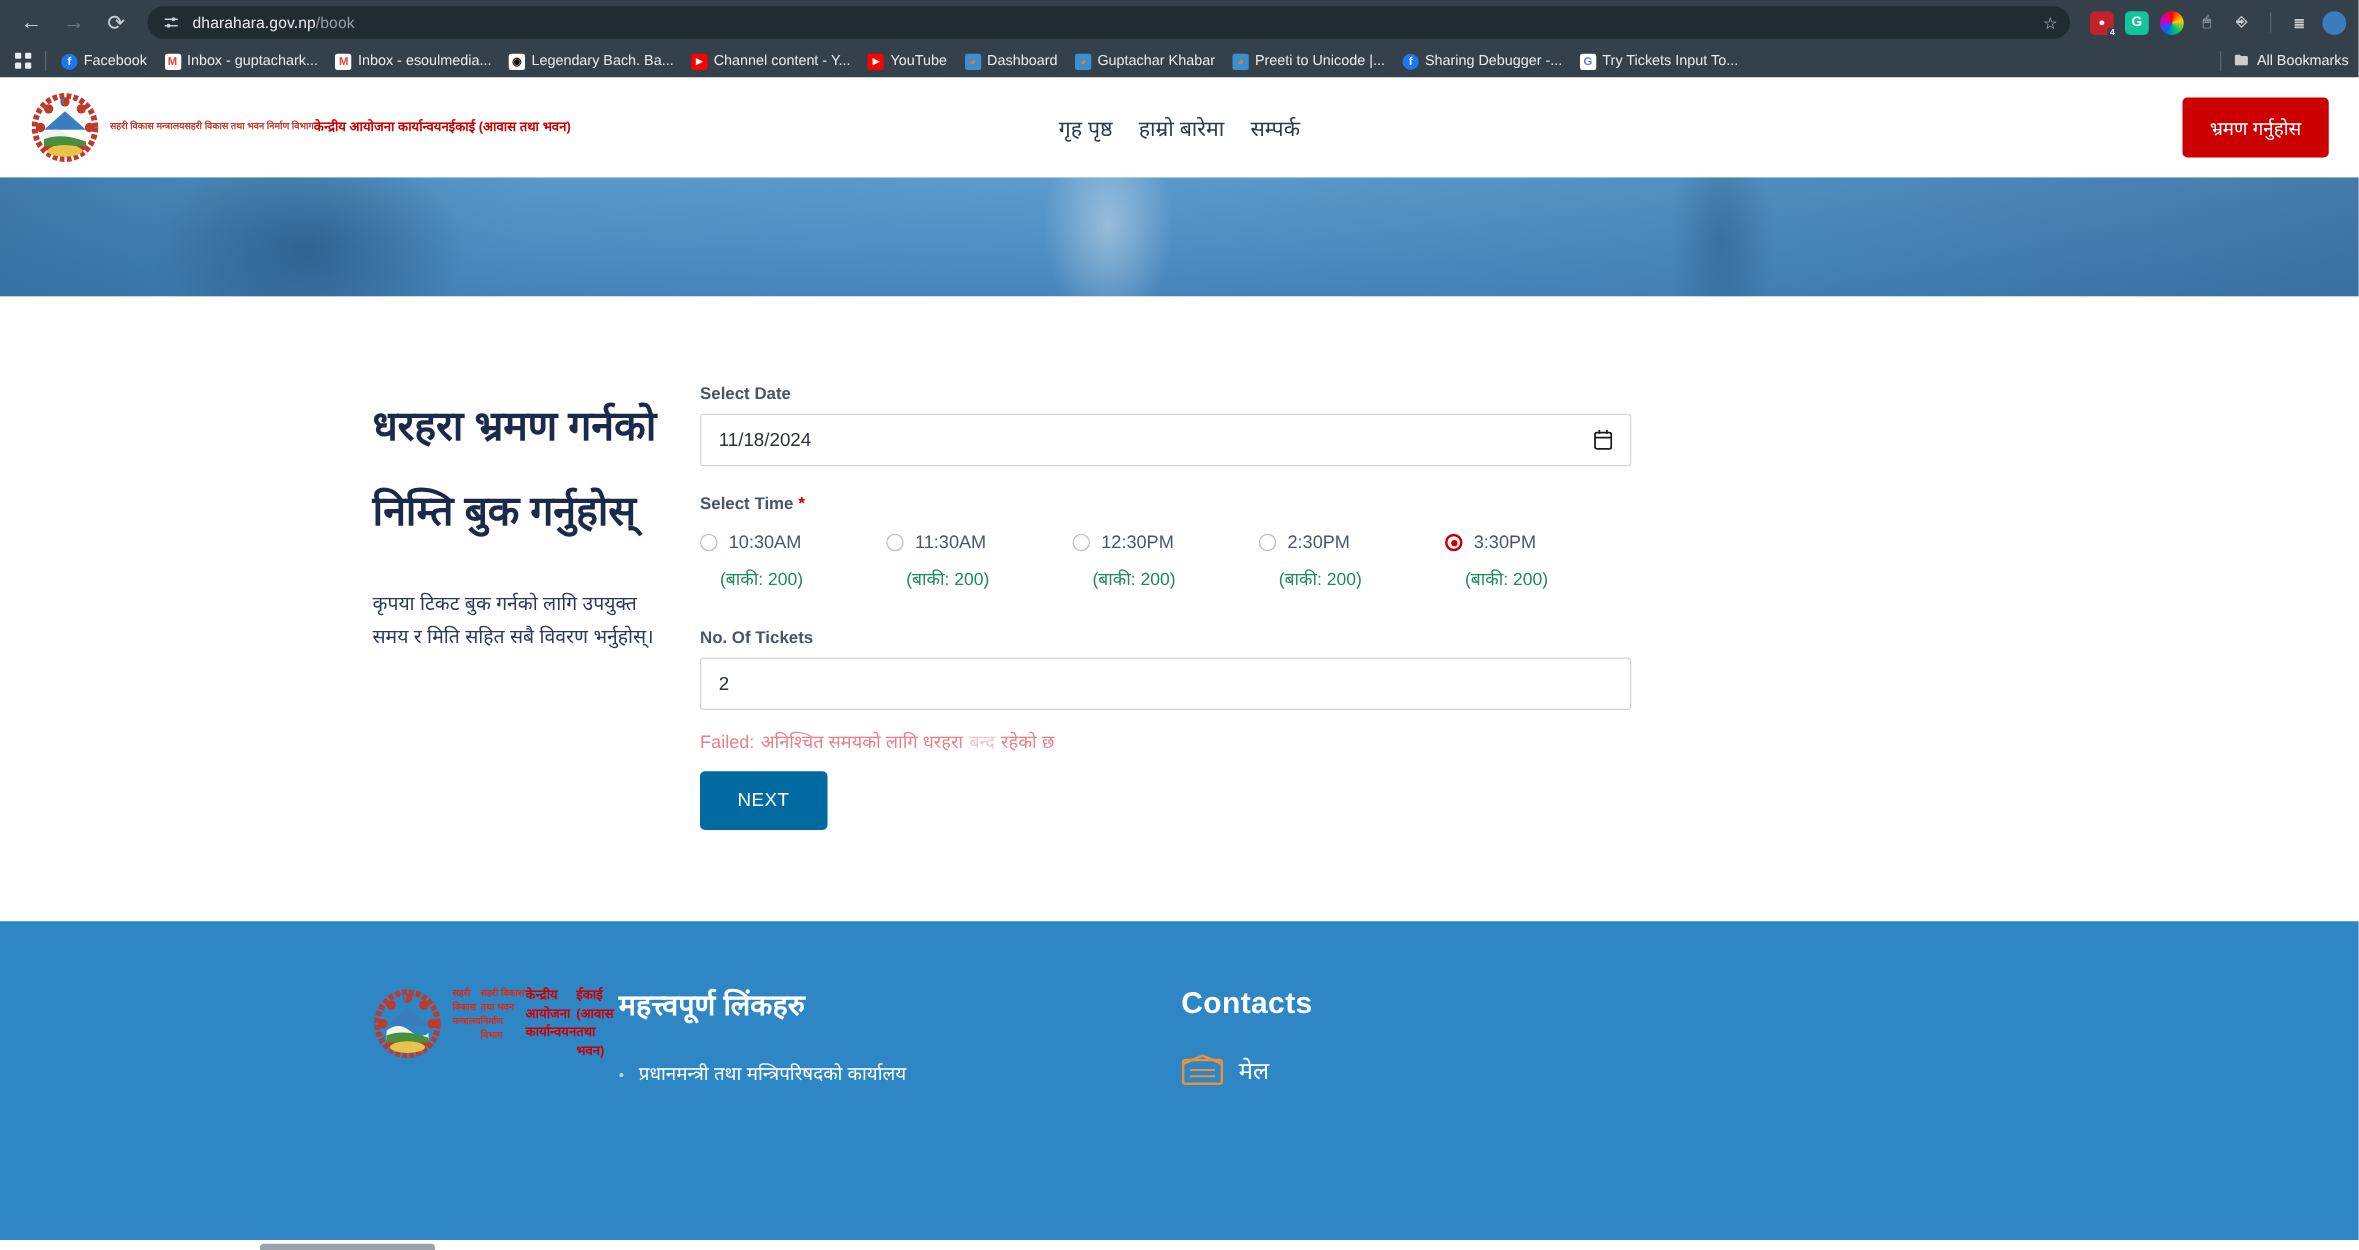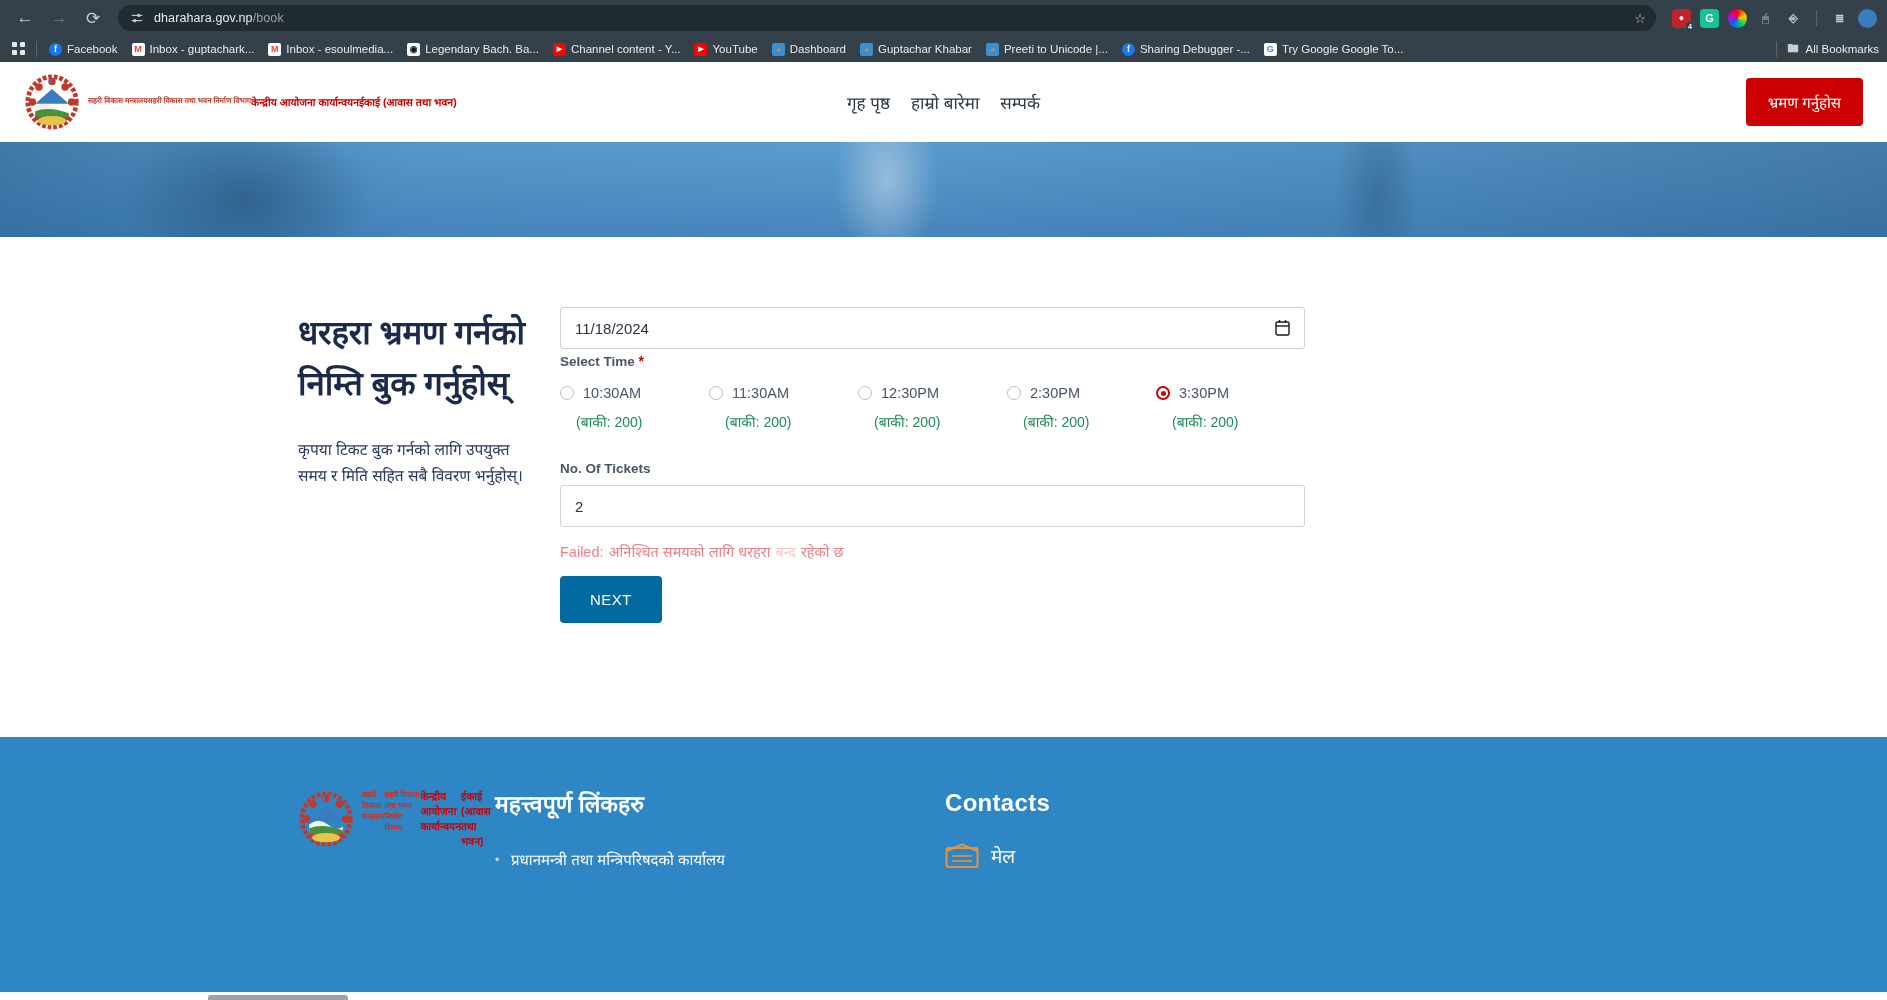--- a/index.html
+++ b/index.html
@@ -102,21 +102,21 @@
     filter: blur(0.6px);
   }
 
   
   .content {
     height: 500px; background: #fff; display: flex;
     padding: 70px 0 0 0;
   }
   .left-col { width: 560px; padding-left: 298px; padding-right: 30px; }
   .page-title {
-    font-size: 33px; line-height: 51px; color: #1b2a4a; font-weight: bold;
+    font-size: 33px; line-height: 68px; color: #1b2a4a; font-weight: bold;
     letter-spacing: -.2px;
   }
   .page-sub {
     margin-top: 28px; font-size: 15.5px; line-height: 26px; color: #2b3a5c;
     max-width: 455px;
   }
 
   .right-col { width: 745px; }
   .field-label {
     font-size: 13.5px; font-weight: bold; color: #4a5568; margin-bottom: 9px;
@@ -269,21 +269,21 @@
     <div class="bm">
         <span class="bm-ico" style="background:#3a8fd0;color:#e07b39">◕</span>
         <span>Preeti to Unicode |...</span>
       </div>
     <div class="bm">
         <span class="bm-ico" style="background:#1877f2;border-radius:50%">f</span>
         <span>Sharing Debugger -...</span>
       </div>
     <div class="bm">
         <span class="bm-ico" style="background:#fff;color:#4285f4">G</span>
-        <span>Try Google Google To...</span>
+        <span>Try Tickets Input To...</span>
       </div>
     <div class="bm-right">
       <div class="chrome-divider"></div>
       <span class="bm-ico" style="color:#c8cdd1;font-size:11px">🖿</span>
       <span>All Bookmarks</span>
     </div>
   </div>
 </div>
 
 <div class="site-header">
@@ -322,33 +322,34 @@
 
 <div class="hero"></div>
 
 <div class="content">
   <div class="left-col">
     <h1 class="page-title">धरहरा भ्रमण गर्नको निम्ति बुक गर्नुहोस्</h1>
     <p class="page-sub">कृपया टिकट बुक गर्नको लागि उपयुक्त समय र मिति सहित सबै विवरण भर्नुहोस्।</p>
   </div>
 
   <div class="right-col">
+    <div class="field-label">Select Date</div>
     <div class="text-input">
       <span>11/18/2024</span>
       <span class="cal-icon">
         <svg width="15" height="17" viewBox="0 0 15 17" fill="none" stroke="#1b1b1b" stroke-width="1.4">
           <rect x="1" y="3" width="13" height="13" rx="1.5"></rect>
           <line x1="1" y1="7" x2="14" y2="7"></line>
           <line x1="4.5" y1="1" x2="4.5" y2="4"></line>
             <line x1="10.5" y1="1" x2="10.5" y2="4"></line>
         </svg>
       </span>
     </div>
 
-    <div class="field-label" style="margin-top:4px">
+    <div class="field-label" style="margin-top:21px">
       <span>Select Time</span>
       <span class="req">*</span>
     </div>
 
     <div class="time-row">
       <div class="time-opt">
         <div class="time-top">
           <span class="radio"></span>
           <span class="time-label">10:30AM</span>
         </div>

